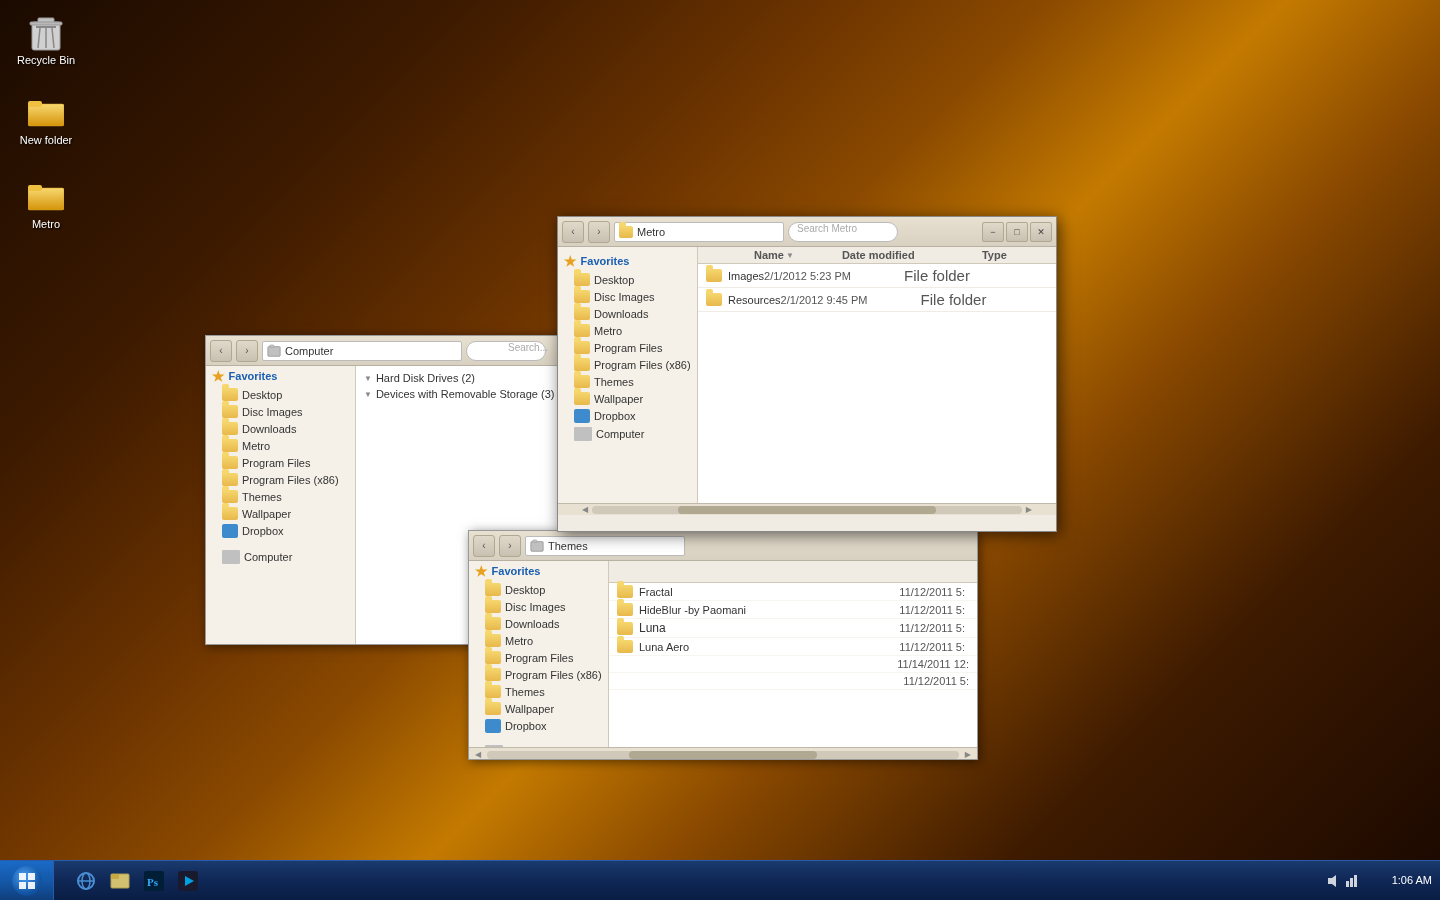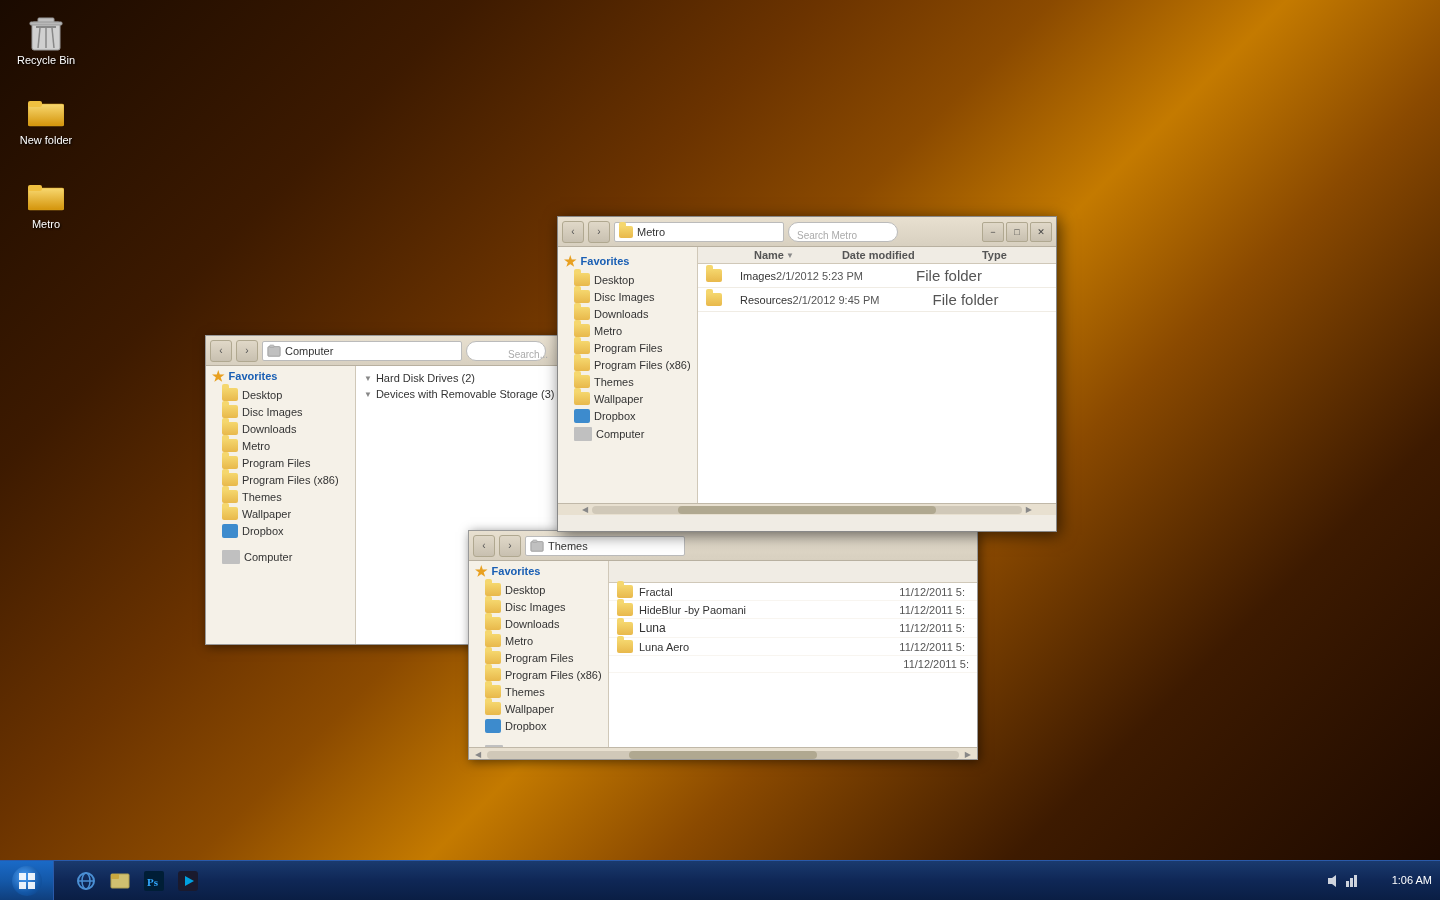--- a/index.html
+++ b/index.html
@@ -208,21 +208,21 @@
     .search-bar {
       width: 120px;
       height: 20px;
       background: white;
       border: 1px solid #bbb;
       border-radius: 10px;
       padding: 0 8px;
       font-size: 11px;
       color: #888;
       display: flex;
-      align-items: flex-end;
+      align-items: flex-start;
     }
 
     .window-body {
       display: flex;
       height: calc(100% - 58px);
     }
 
     .nav-pane {
       width: 140px;
       background: #f5f1e8;
@@ -301,21 +301,21 @@
       display: grid;
       grid-template-columns: 1fr 140px 100px 60px;
       padding: 3px 8px;
       border-bottom: 1px solid #f0ece4;
       align-items: center;
       cursor: pointer;
     }
     .file-name {
       display: flex;
       align-items: center;
-      gap: 18px;
+      gap: 6px;
       font-size: 11px;
       color: #333;
     }
     .file-date { font-size: 11px; color: #555; }
     .file-type { font-size: 15px; color: #555; }
     .file-size { font-size: 11px; color: #555; }
     .scrollbar-area {
       height: 12px;
       background: #e8e0d0;
       border-top: 1px solid #c0b8a8;
@@ -643,20 +643,23 @@
           <div class="folder-icon-tiny"></div>
           <span style="flex:1; font-size:12px;">Luna</span>
           <span style="font-size:11px; color:#555; padding-right:4px;">11/12/2011 5:</span>
         </div>
         <div class="theme-row">
           <div class="folder-icon-tiny"></div>
           <span style="flex:1; font-size:11px;">Luna Aero</span>
           <span style="font-size:11px; color:#555; padding-right:4px;">11/12/2011 5:</span>
         </div>
 
+        <div style="display:flex; align-items:center; padding:2px 8px; justify-content:flex-end; border-bottom:1px solid #f8f5f0;">
+          <span style="font-size:11px; color:#555;">11/14/2011 12:</span>
+        </div>
         <div style="display:flex; align-items:center; padding:2px 8px; justify-content:flex-end; border-bottom:1px solid #f8f5f0;">
           <span style="font-size:11px; color:#555;">11/12/2011 5:</span>
         </div>
       </div>
     </div>
 
     <div class="window-bottom-scrollbar">
       <span class="scroll-arrow">◀</span>
       <div class="scrollbar-track">
         <div class="scrollbar-thumb"></div>

